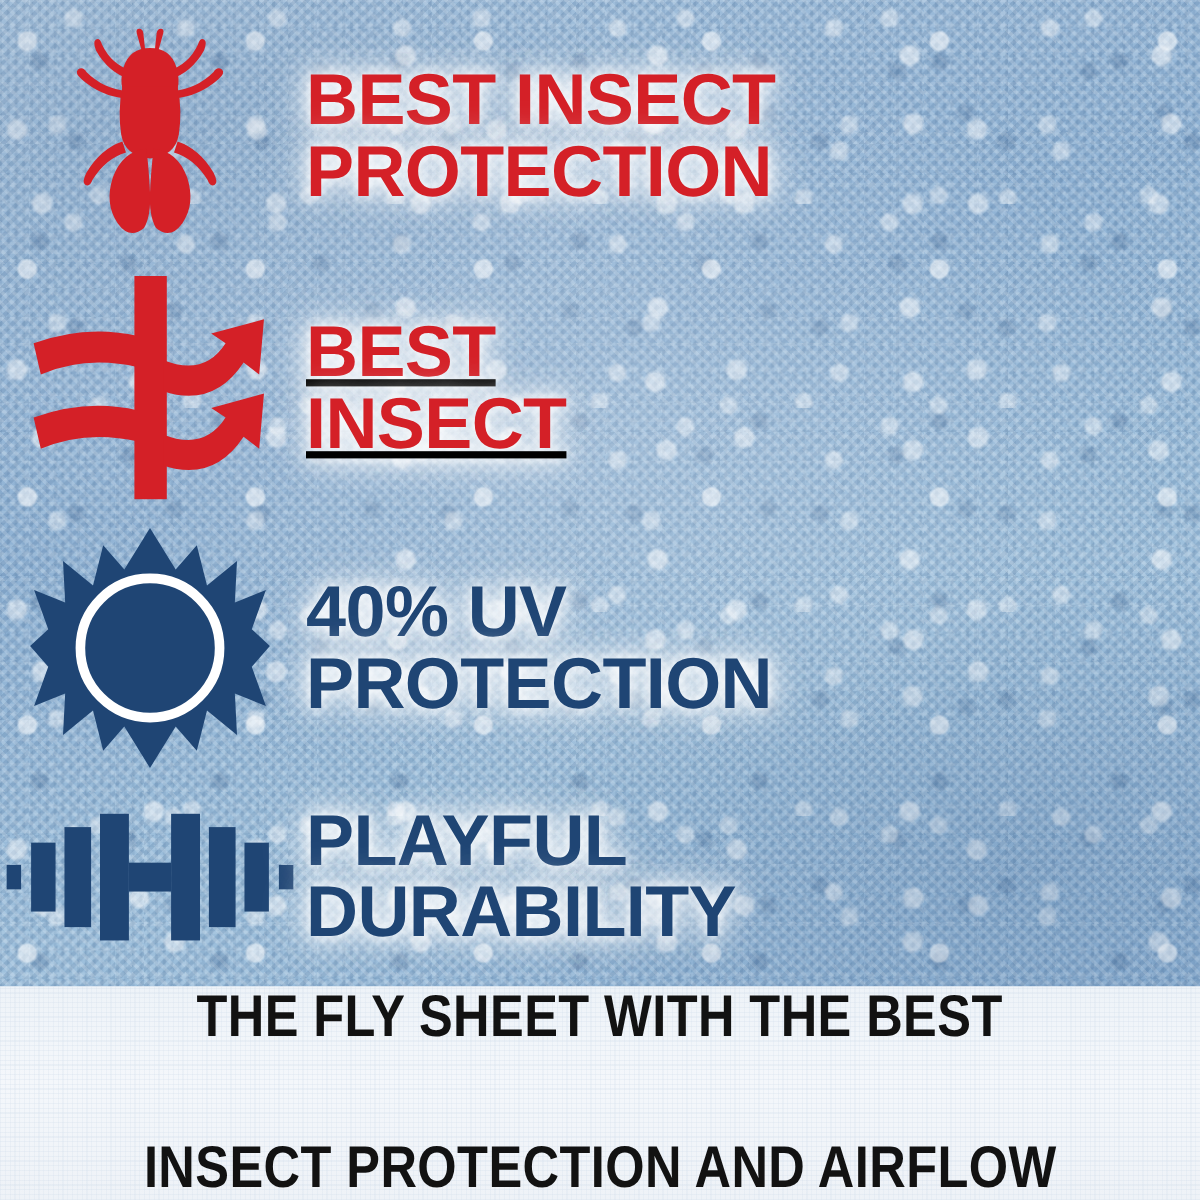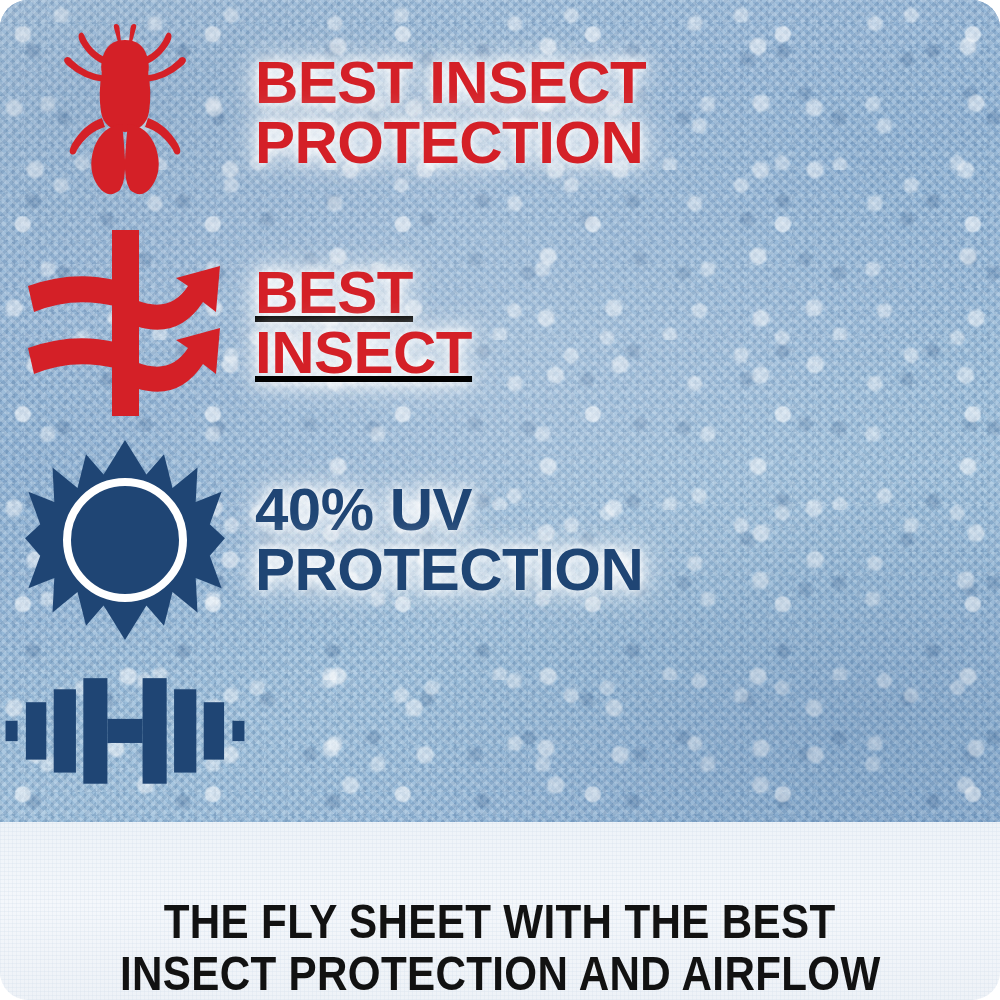--- a/index.html
+++ b/index.html
@@ -2,21 +2,21 @@
 <html><head>
 <meta charset="utf-8">
 <style>
   html,body{margin:0;padding:0;}
   body{
     width:1000px;height:1000px;overflow:hidden;
     font-family:"Liberation Sans", sans-serif;
     background:#fff;
   }
   #poster{
-    position:relative;width:1000px;height:1000px;overflow:hidden;border-radius:28px;
+    position:relative;width:1000px;height:1000px;overflow:hidden;
   }
 
   
   #fabric{
     position:absolute;left:0;top:0;width:1000px;height:822px;
     background-color:#93b4d6;
     background-image:
       radial-gradient(circle at 12% 18%, rgba(255,255,255,.55) 0 7px, rgba(255,255,255,0) 9px),
       radial-gradient(circle at 36% 9%,  rgba(255,255,255,.40) 0 6px, rgba(255,255,255,0) 9px),
       radial-gradient(circle at 61% 22%, rgba(255,255,255,.50) 0 7px, rgba(255,255,255,0) 10px),
@@ -102,21 +102,21 @@
   #row-uv       .text-cell{margin-left:5px;}
   #row-durability .text-cell{margin-left:5px;}
 
   
   #banner{
     position:absolute;left:0;top:822px;width:1000px;height:178px;
     background:
       repeating-linear-gradient(0deg, rgba(210,222,235,.30) 0 1px, rgba(255,255,255,0) 1px 4px),
       repeating-linear-gradient(90deg, rgba(210,222,235,.26) 0 1px, rgba(255,255,255,0) 1px 4px),
       linear-gradient(180deg,#eef3f8 0%,#f4f7fb 45%,#eef2f7 100%);
-    display:flex;flex-direction:column;align-items:center;justify-content:flex-end;
+    display:flex;flex-direction:column;align-items:center;justify-content:space-between;
   }
   .banner-line{
     margin:0;
     color:#121212;
     font-weight:700;
     font-size:49px;
     line-height:1.06;
     letter-spacing:0.4px;
     transform:scaleX(0.86);
     transform-origin:center;
@@ -225,20 +225,24 @@
             <rect x="116" y="58" width="38" height="26"></rect>
 
             <rect x="154" y="14" width="26" height="114"></rect>
             <rect x="188" y="26" width="24" height="90"></rect>
             <rect x="220" y="40" width="22" height="62"></rect>
 
             <rect x="251" y="60" width="13" height="22"></rect>
           </g>
         </svg>
       </div>
+      <div class="text-cell">
+        <p class="feat-line">PLAYFUL</p>
+        <p class="feat-line">DURABILITY</p>
+      </div>
     </div>
 
   </div>
 
   <div id="banner">
     <p class="banner-line">THE FLY SHEET WITH THE BEST</p>
     <p class="banner-line">INSECT PROTECTION AND AIRFLOW</p>
   </div>
 
 </div>

